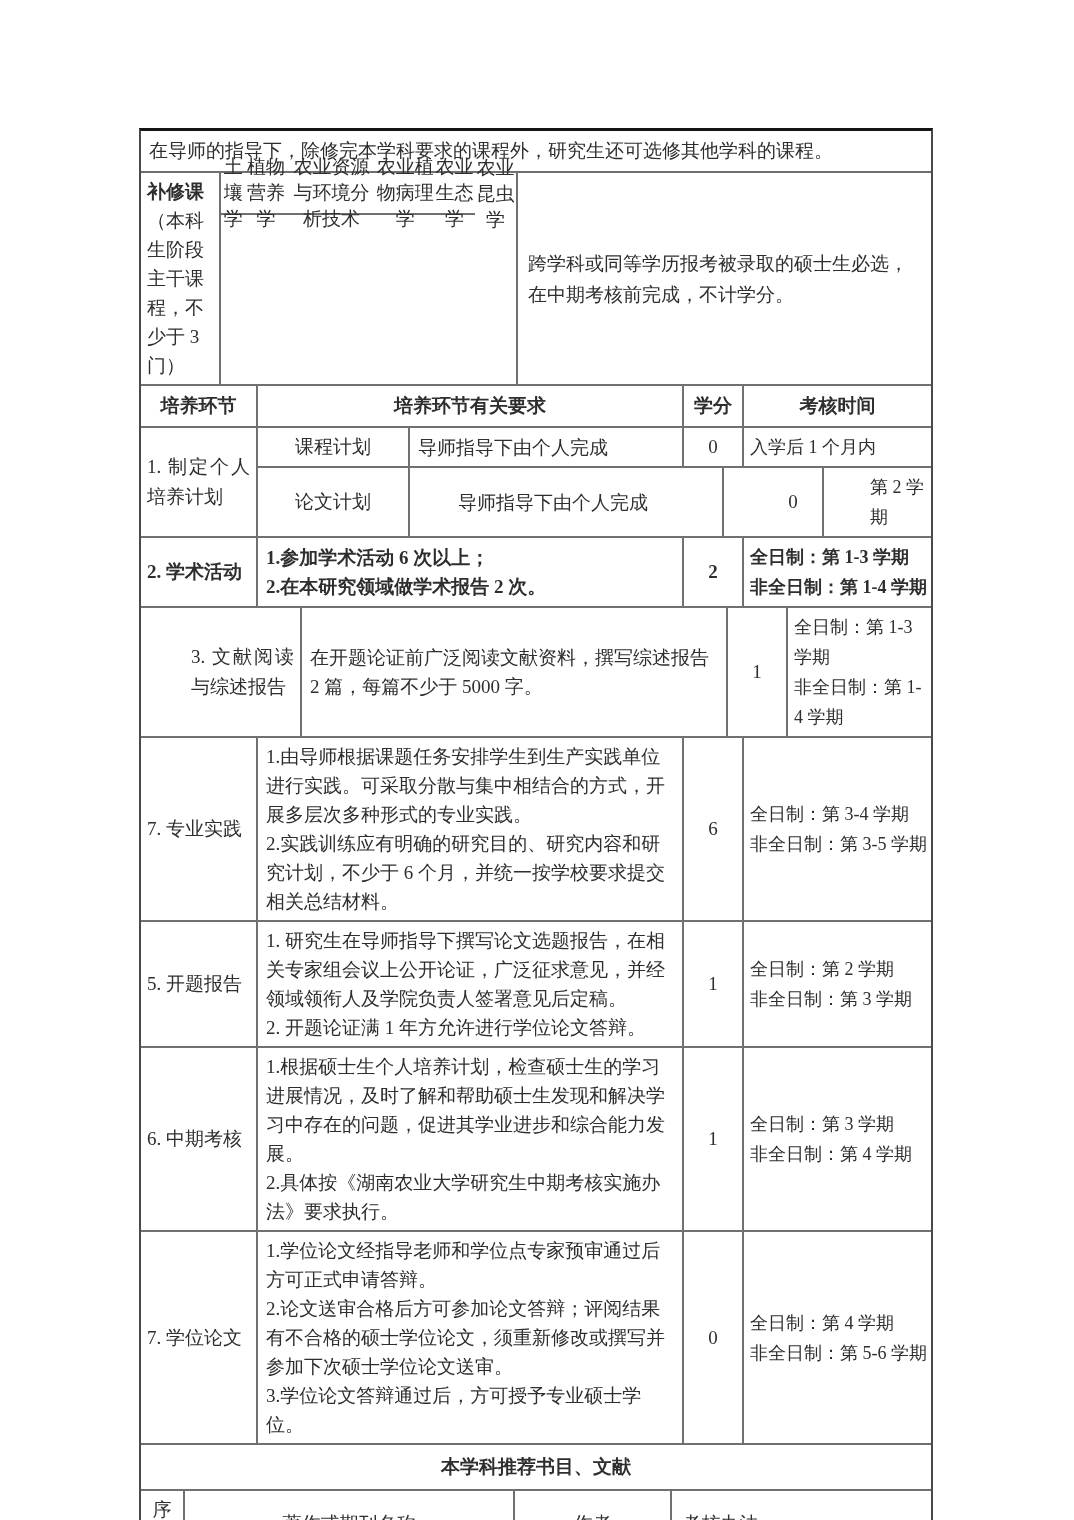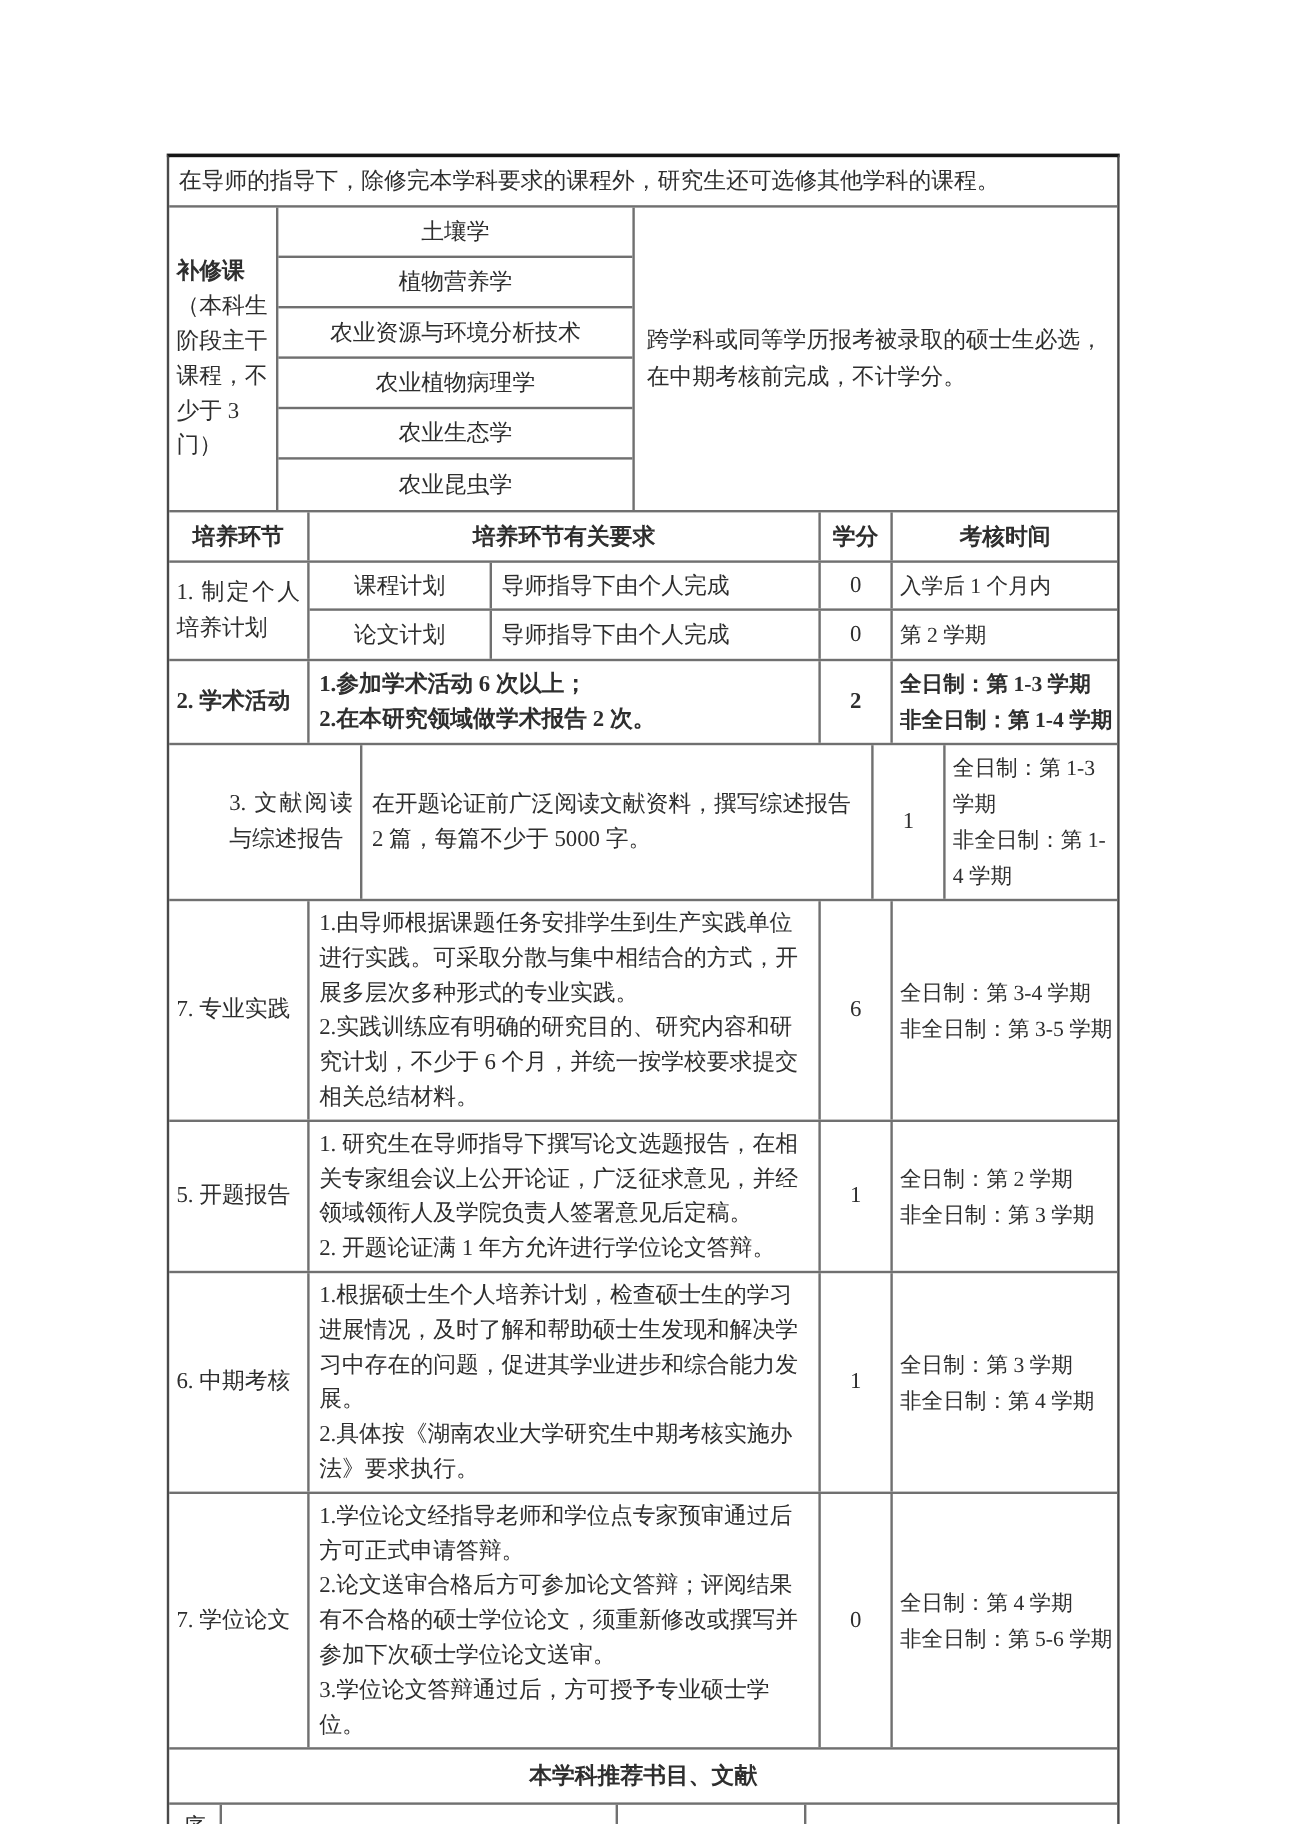--- a/index.html
+++ b/index.html
@@ -27,44 +27,44 @@
   .center{justify-content:center;text-align:center;}
   .bold{font-weight:bold;}
   .pre{white-space:pre-line;}
   .justify span{text-align:justify;text-justify:inter-ideograph;}
 
   
   .r-intro{min-height:42px;}
   .r-intro .cell{width:100%;}
 
   
-  .supp-label{width:91px;align-items:center;padding:4px 4px 4px 6px;}
+  .supp-label{width:80px;align-items:center;padding:4px 4px 4px 6px;}
   .supp-label .inner{line-height:29px;}
-  .supp-courses{width:297px;border-right:2px solid #707070;box-sizing:border-box;display:flex;flex-direction:column;}
+  .supp-courses{width:297px;border-right:2px solid #707070;box-sizing:border-box;display:flex;flex-direction:row;}
   .course-row{
     box-sizing:border-box;height:42px;border-bottom:2px solid #707070;
     display:flex;align-items:center;justify-content:center;text-align:center;
   }
   .course-row:last-child{border-bottom:none;}
   .supp-note{flex:1;line-height:31px;padding:4px 10px;}
 
   
   .r-head{min-height:42px;}
   .c-label{width:117px;line-height:30px;padding:4px 6px;}
   .c-req{width:426px;line-height:29px;padding:4px 8px;}
   .c-credits{width:60px;}
   .c-time{flex:1;font-size:18px;line-height:30px;padding:4px 4px 4px 6px;}
   .h-label{width:117px;}
   .h-req{width:426px;}
   .h-credits{width:60px;}
   .h-time{flex:1;}
 
   .r1-sub{flex:1;display:flex;flex-direction:column;}
   .r1-subrow{display:flex;border-bottom:2px solid #707070;box-sizing:border-box;min-height:40px;}
-  .r1-subrow:last-child{border-bottom:none;}
+  .r1-subrow:last-child{border-bottom:none;gap:40px;}
   .c-plan{width:152px;font-family:Liberation Mono, monospace;}
   .c-subreq{width:274px;line-height:29px;}
 
   .r2{min-height:60px;font-weight:bold;}
   .r3{min-height:64px;padding-left:44px;}
   .r4{min-height:172px;}
   .r5{min-height:114px;}
   .r6{min-height:144px;}
   .r7{min-height:170px;}
 

